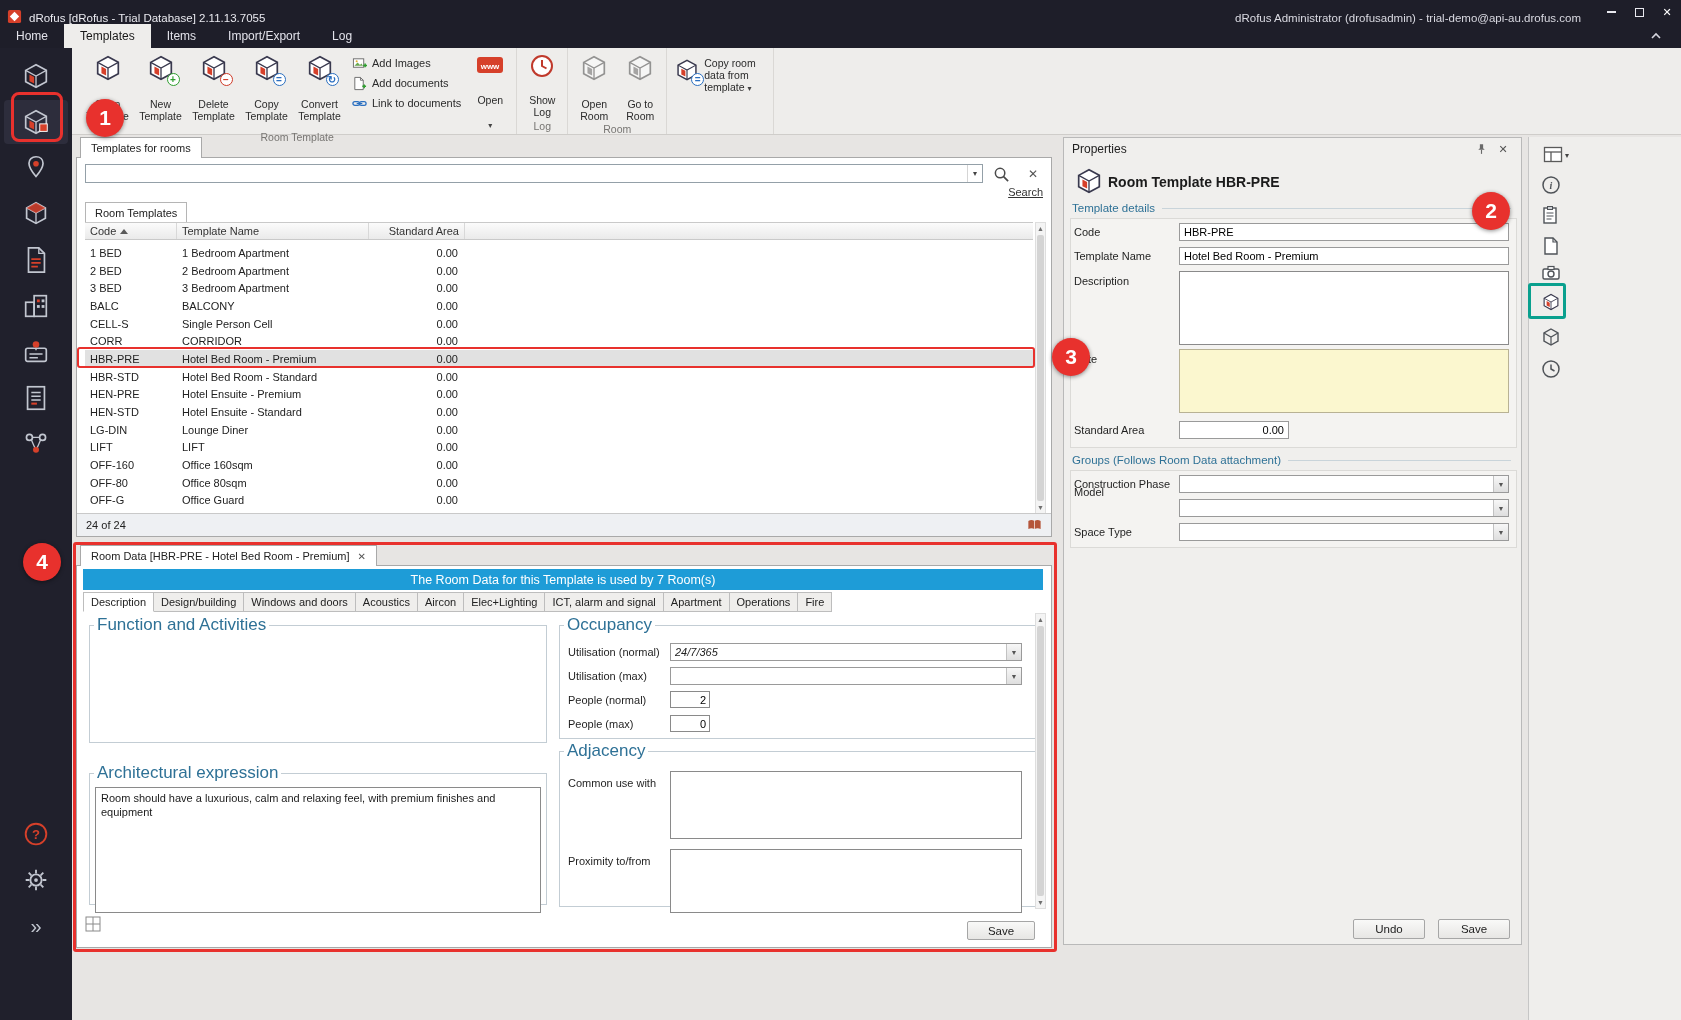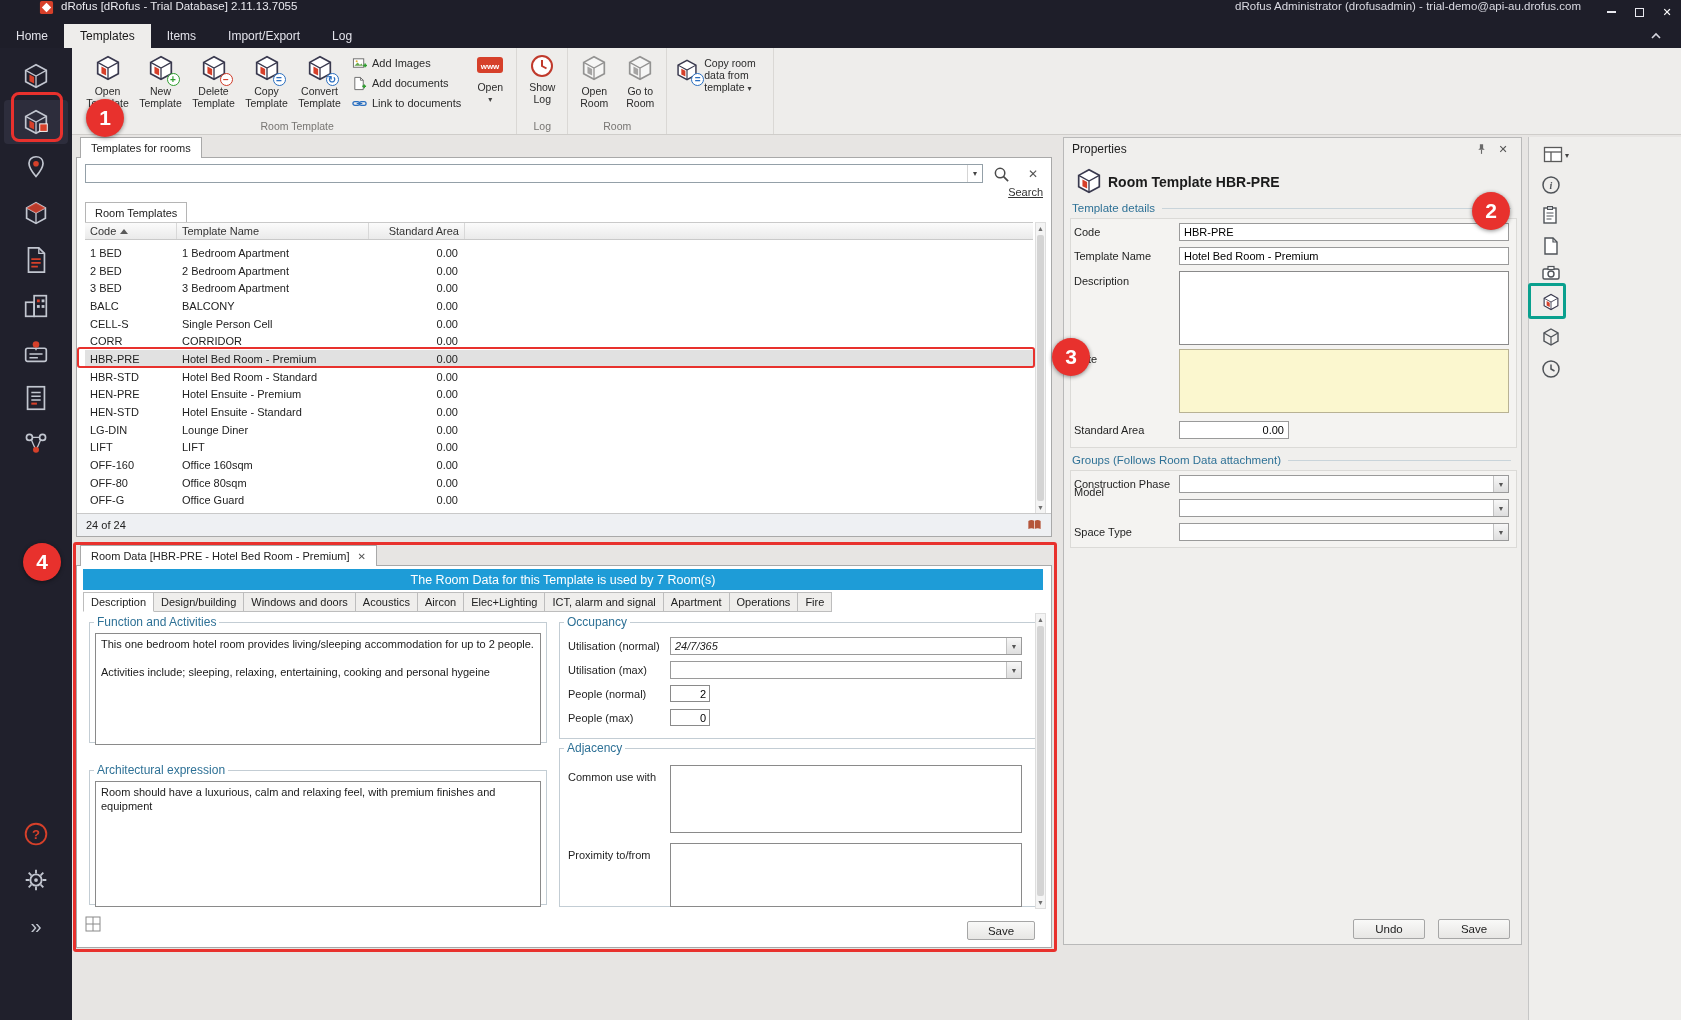--- a/index.html
+++ b/index.html
@@ -3,21 +3,21 @@
 <meta charset="utf-8">
 <style>
   * { box-sizing: border-box; margin: 0; padding: 0; }
   html,body { background:#cfcfcf; }
   .app {
     position: relative; width: 1681px; height: 1020px; overflow: hidden;
     background:#e7e5e3; font-family:"Liberation Sans", sans-serif; font-size:12px; color:#222;
   }
   
   .titlebar { position:absolute; left:0; top:0; right:0; height:24px; background:#1e1e29; color:#e9e9ef;
-    display:flex; align-items:flex-start; font-size:11.5px;padding-left:32px; }
+    display:flex; align-items:flex-end; font-size:11.5px; }
   .tb-logo { width:15px; height:15px; margin:0 7px 0 7px; }
   .tb-spacer { flex:1; }
   .tb-user { margin-right:16px; color:#d9d9e1; }
   .win-btn { width:28px; height:24px; display:flex; align-items:center; justify-content:center; color:#fff; }
   .g-min { width:9px; height:2px; background:#e9e9ef; }
   .g-max { width:9px; height:9px; border:1.3px solid #e9e9ef; }
   .g-close { font-size:11px; line-height:1; }
   
   .menubar { position:absolute; left:0; top:24px; right:0; height:24px; background:#1e1e29;
     display:flex; align-items:stretch; color:#e2e2ea; font-size:12px; }
@@ -25,21 +25,21 @@
   .menu-item.active { background:#eeedeb; color:#181818; }
   .menu-collapse { position:absolute; right:16px; top:5px; width:18px; height:14px;
     display:flex; align-items:center; justify-content:center; }
   
   .ribbon { position:absolute; left:72px; top:48px; right:0; height:87px; background:#eeedeb;
     border-bottom:1px solid #cfcdca; display:flex; padding-left:6px; }
   .rgroup { display:flex; flex-direction:column; border-right:1px solid #dad8d5; padding:1px 3px 0 3px; }
   .rgroup-content { display:flex; flex:1; align-items:flex-start; }
   .rgroup-label { height:15px; text-align:center; font-size:10.5px; color:#777572; line-height:14px; }
   .bigbtn { width:53px; min-height:66px; display:flex; flex-direction:column; align-items:center;
-    padding-top:4px; gap:2px; border-radius:3px; }
+    padding-top:4px; gap:15px; border-radius:3px; }
   .bicon { width:30px; height:30px; position:relative; flex:0 0 auto; }
   .bicon svg { width:100%; height:100%; }
   .blabel { font-size:10.5px; line-height:12px; text-align:center; color:#2b2b2b; }
   .badge { position:absolute; right:-4px; bottom:-3px; width:13px; height:13px; border-radius:50%;
     font-size:10px; font-weight:bold; display:flex; align-items:center; justify-content:center;
     background:#fff; line-height:1; }
   .badge.green { color:#2e9e2e; border:1px solid #2e9e2e; }
   .badge.red { color:#cf3a27; border:1px solid #cf3a27; }
   .badge.blue { color:#2a6fc0; border:1px solid #2a6fc0; }
   .smallstack { display:flex; flex-direction:column; gap:4px; padding:6px 6px 0 6px; }
@@ -90,21 +90,21 @@
     border-top:1px solid #c9c9c9; font-size:11px; display:flex; align-items:center; padding:0 9px; }
   .status-row .sp { flex:1; }
   
   .banner { position:absolute; left:6px; right:8px; top:3px; height:21px; background:#1e9cd7; color:#fff;
     font-size:12.5px; display:flex; align-items:center; justify-content:center; }
   .rtabs { position:absolute; left:6px; top:26px; height:20px; display:flex; font-size:11px; }
   .rtab { padding:0 7px; background:#efeeec; border:1px solid #bdbdbd; margin-right:-1px; color:#222;
     display:flex; align-items:center; }
   .rtab.active { background:#fff; border-bottom-color:#fff; z-index:2; }
   fieldset.grp { position:absolute; border:1px solid #c3cdd4; background:#fff; }
-  legend.grp-lg { font-size:12px; color:#2e7196; padding:0 3px; margin-left:4px;margin-top:24px; }
+  legend.grp-lg { font-size:17px; color:#2e7196; padding:0 3px; margin-left:4px;margin-top:24px; }
   textarea.ta { position:absolute; font-family:inherit; font-size:11px; border:1px solid #8a8a8a;
     resize:none; padding:3px 5px; color:#1b1b1b; background:#fff; line-height:14px; }
   .frm-label { position:absolute; font-size:11px; color:#1f1f1f; white-space:nowrap; }
   .combo { position:absolute; border:1px solid #9a9a9a; background:#fff; height:18px; font-size:11px;
     display:flex; align-items:center; }
   .combo .cv { flex:1; padding:0 4px;font-style:italic; }
   .combo .cbtn { width:15px; align-self:stretch; background:linear-gradient(#f7f7f7,#dedede);
     border-left:1px solid #c2c2c2; display:flex; align-items:center; justify-content:center;
     font-size:7px; color:#555; }
   input.numinput { position:absolute; width:40px; height:17px; border:1px solid #8a8a8a; font-size:11px;
@@ -584,23 +584,20 @@
           <div class="rtab">
             <span>Operations</span>
           </div>
           <div class="rtab">
             <span>Fire</span>
           </div>
         </div>
 
       <fieldset class="grp" style="left:12px;top:49px;width:458px;height:128px">
         <legend class="grp-lg">Function and Activities</legend>
-        <textarea class="ta" style="left: 5px; top: 4px; width: 446px; height: 112px;">This one bedroom hotel room provides living/sleeping accommodation for up to 2 people.
-
-Activities include; sleeping, relaxing, entertaining, cooking and personal hygeine</textarea>
       </fieldset>
 
       <fieldset class="grp" style="left:12px;top:197px;width:458px;height:142px">
         <legend class="grp-lg">Architectural expression</legend>
         <textarea class="ta" style="left: 5px; top: 4px; width: 446px; height: 126px;">Room should have a luxurious, calm and relaxing feel, with premium finishes and equipment</textarea>
       </fieldset>
 
       <fieldset class="grp" style="left:482px;top:49px;width:478px;height:124px">
         <legend class="grp-lg">Occupancy</legend>
         <span class="frm-label" style="left:8px;top:11px">Utilisation (normal)</span>

